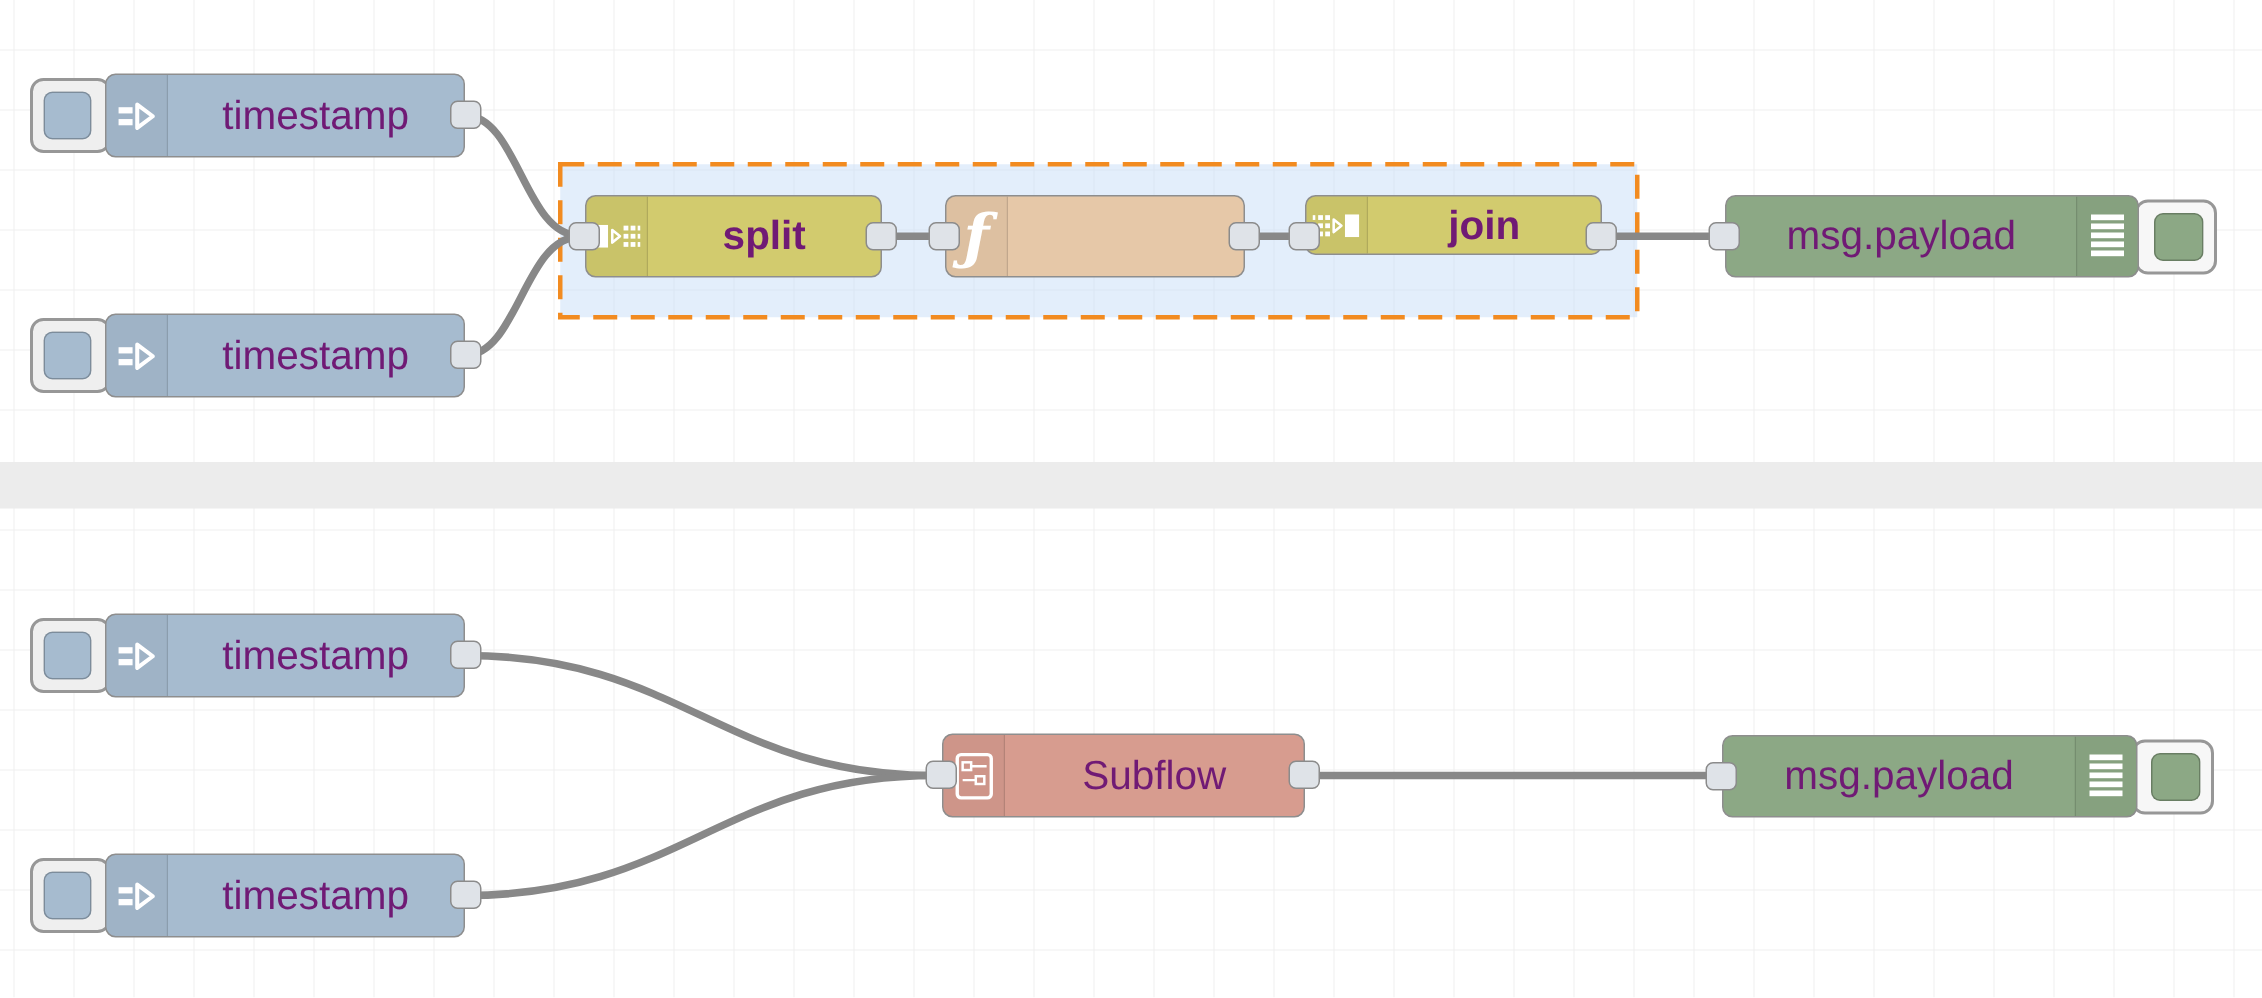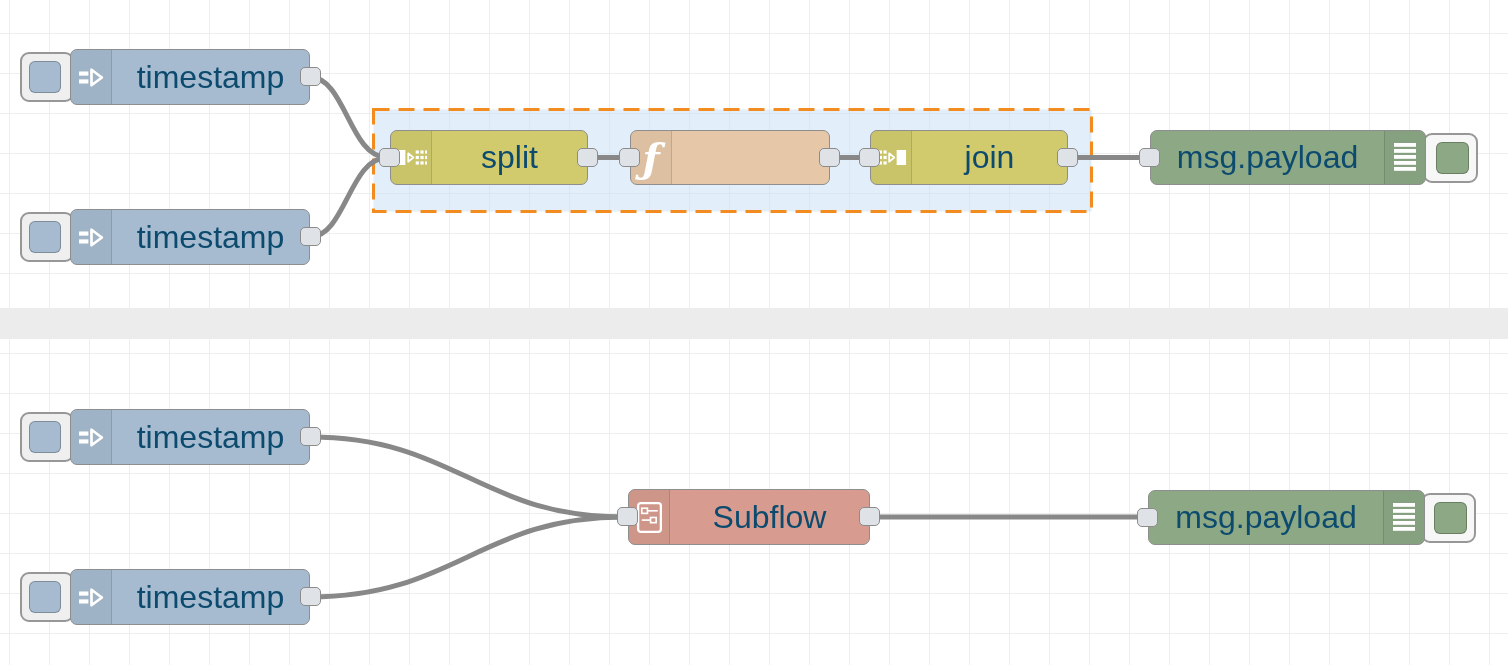--- a/index.html
+++ b/index.html
@@ -17,34 +17,34 @@
   .wire-layer{position:absolute;left:0;top:0;z-index:2;}
   .wire{stroke:#888888;stroke-width:5;fill:none;stroke-linecap:round;}
   .selection-rect{fill:rgba(199,221,247,0.5);stroke:#f28b20;stroke-width:3;stroke-dasharray:16 9;}
 
   .node{
     position:absolute;z-index:4;box-sizing:border-box;
     border:1.5px solid #8e8e8e;border-radius:7px;
     display:flex;align-items:stretch;
   }
   .node-inject{background:#a6bbcf;}
-  .node-splitjoin{background:#d2cb6e;}
+  .node-splitjoin{background:#d2cb6e;font-weight:bold;}
   .node-function{background:#e6c8a8;}
   .node-debug{background:#8ca885;}
   .node-subflow{background:#d79c8f;justify-content:center;}
 
   .icon-strip{
     flex:none;width:40px;display:flex;align-items:center;justify-content:center;
     background:rgba(0,0,0,0.04);border-right:1px solid rgba(0,0,0,0.13);
     border-radius:5.5px 0 0 5.5px;
   }
   .icon-strip.right{border-right:none;border-left:1px solid rgba(0,0,0,0.13);border-radius:0 5.5px 5.5px 0;}
   .node-label{
     flex:1;display:flex;align-items:center;justify-content:center;
-    font-size:32px;color:#0c4a6e;white-space:nowrap;overflow:hidden;
+    font-size:27px;color:#701a75;white-space:nowrap;overflow:hidden;
   }
   .fn-glyph{font-family:"DejaVu Serif",serif;font-style:italic;font-weight:bold;color:#ffffff;font-size:40px;line-height:1;}
 
   .port{
     position:absolute;z-index:5;box-sizing:border-box;
     width:21px;height:19px;border-radius:5px;
     background:#dfe3e8;border:1.5px solid #8b8b8b;
   }
   .side-btn{
     position:absolute;z-index:3;box-sizing:border-box;
@@ -135,21 +135,21 @@
 
   <div class="node node-function" style="left:630px;top:130px;width:200px;height:55px">
     <div class="icon-strip">
       <span class="fn-glyph">ƒ</span>
     </div>
     <div class="node-label"></div>
   </div>
   <div class="port" style="left:619px;top:148px"></div>
   <div class="port" style="left:819px;top:148px"></div>
 
-  <div class="node node-splitjoin" style="left:870px;top:130px;width:198px;height:55px">
+  <div class="node node-splitjoin" style="left:870px;top:130px;width:198px;height:40px">
     <div class="icon-strip">
       <svg class="icon" width="32" height="21" viewBox="0 0 34 22">
         <g fill="#fff">
           <rect x="0" y="3.5" width="2" height="3.4"></rect>
             <rect x="4" y="3.5" width="3.4" height="3.4"></rect>
             <rect x="9" y="3.5" width="3.4" height="3.4"></rect>
           <rect x="0" y="9.3" width="2" height="3.4"></rect>
             <rect x="4" y="9.3" width="3.4" height="3.4"></rect>
             <rect x="9" y="9.3" width="3.4" height="3.4"></rect>
           <rect x="0" y="15.1" width="2" height="3.4"></rect>

